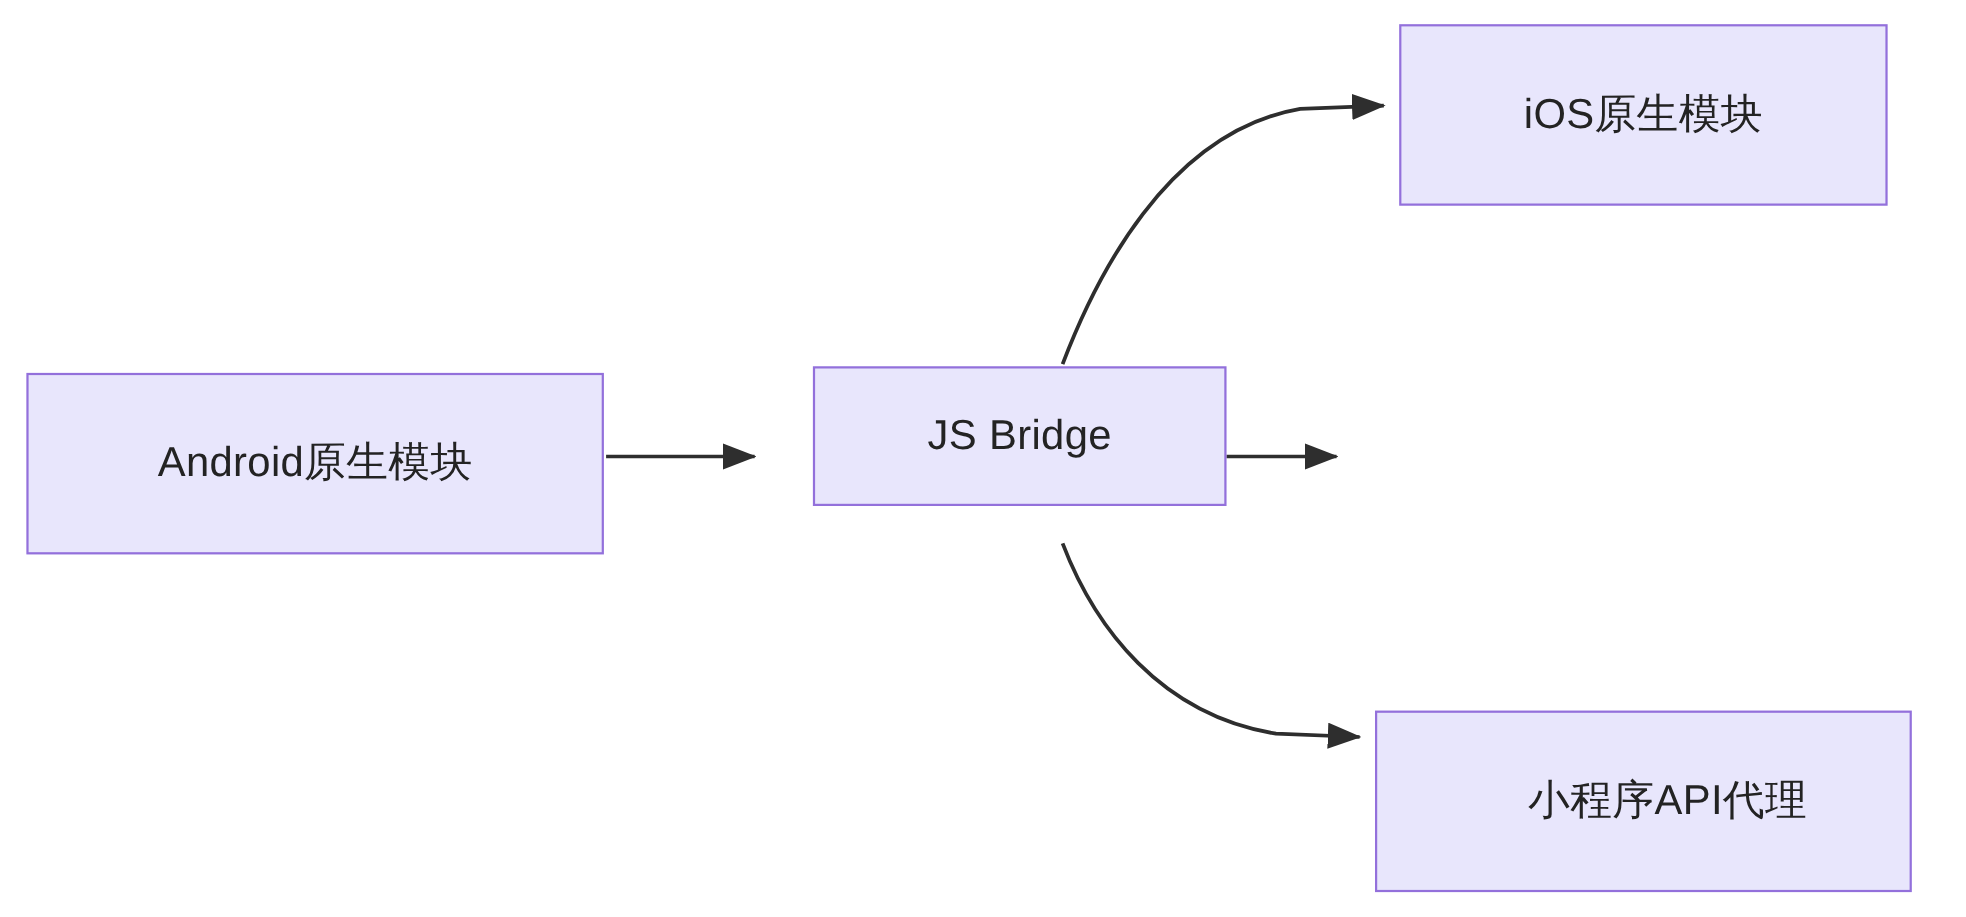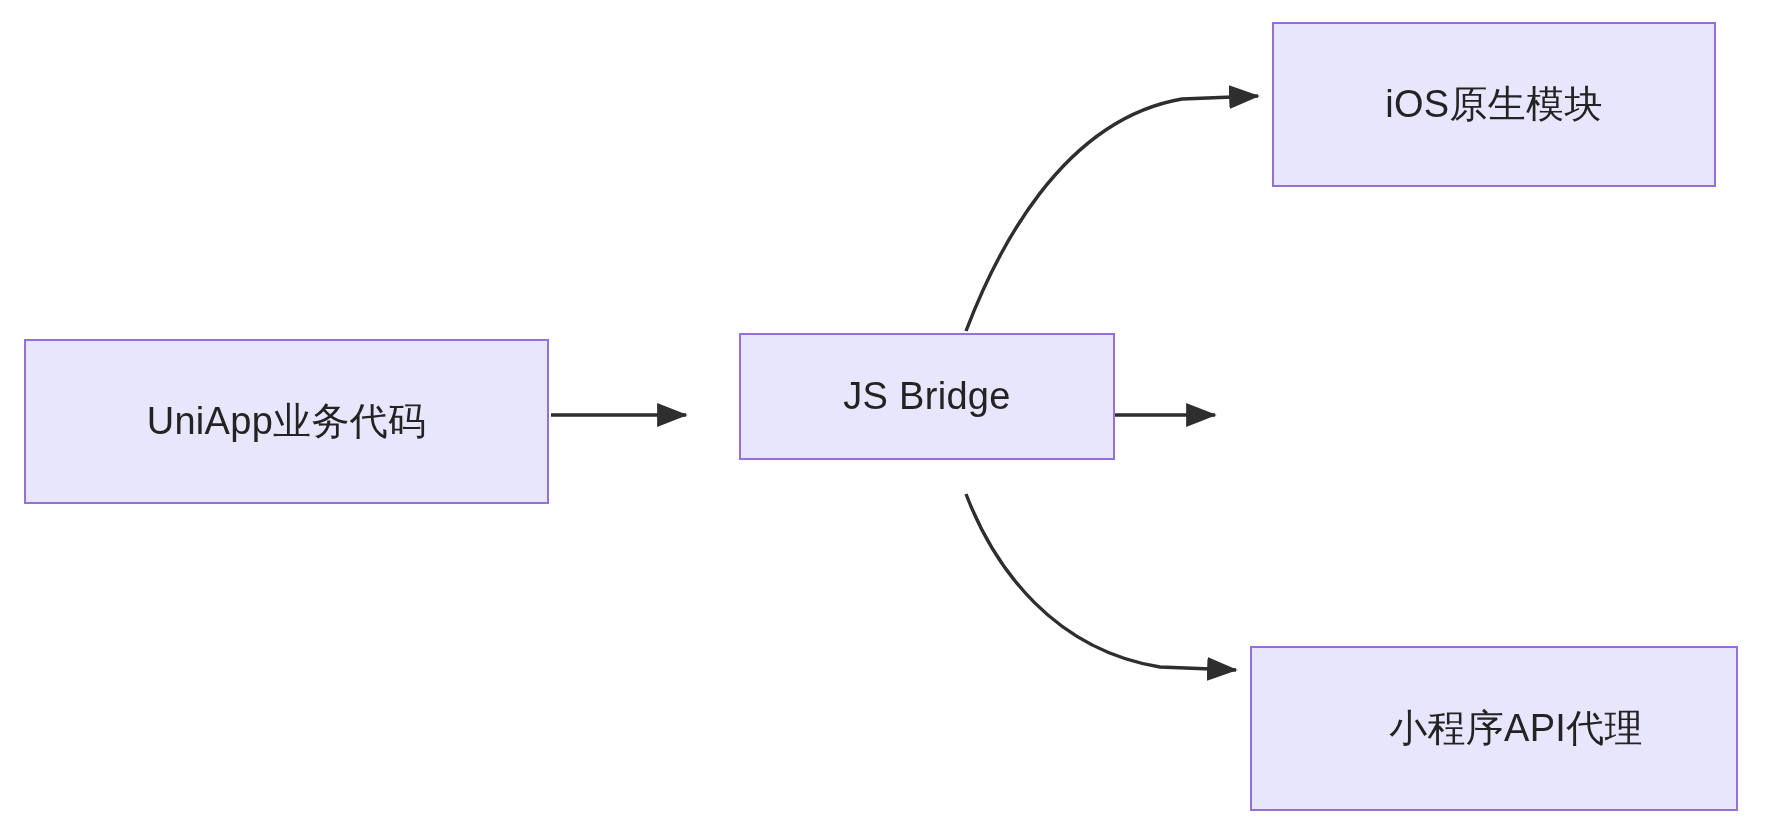--- a/index.html
+++ b/index.html
@@ -65,21 +65,21 @@
     <path d="M 551 415 L 686 415" fill="none" stroke="#2e2e2e" stroke-width="3.4" marker-end="url(#arrowhead)"></path>
 
     <path d="M 966 331 C 995 255, 1060 120, 1182 99 L 1258 96" fill="none" stroke="#2e2e2e" stroke-width="3.4" marker-end="url(#arrowhead)"></path>
 
     <path d="M 1076 415 L 1215 415" fill="none" stroke="#2e2e2e" stroke-width="3.4" marker-end="url(#arrowhead)"></path>
 
     <path d="M 966 494 C 995 570, 1055 650, 1160 667 L 1236 670" fill="none" stroke="#2e2e2e" stroke-width="3.4" marker-end="url(#arrowhead)"></path>
   </svg>
 
   <div class="node" id="node-uniapp">
-    <span class="node-label">UniApp业务代码</span>
+    <span class="node-label">Android原生模块</span>
   </div>
 
   <div class="node" id="node-bridge">
     <span class="node-label">JS Bridge</span>
   </div>
 
   <div class="node" id="node-ios">
     <span class="node-label">iOS原生模块</span>
   </div>
 

